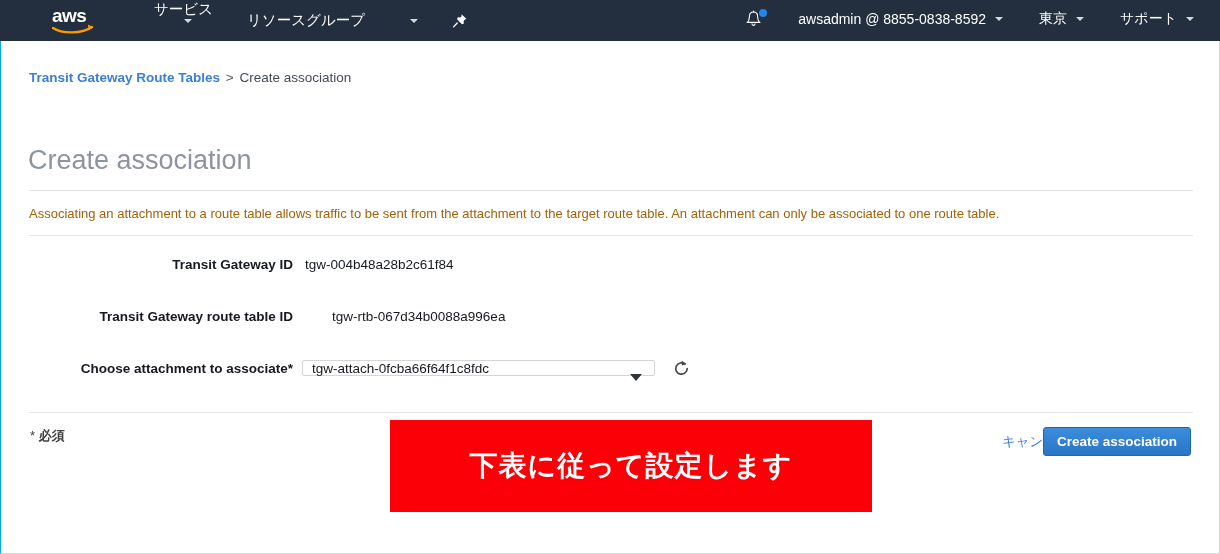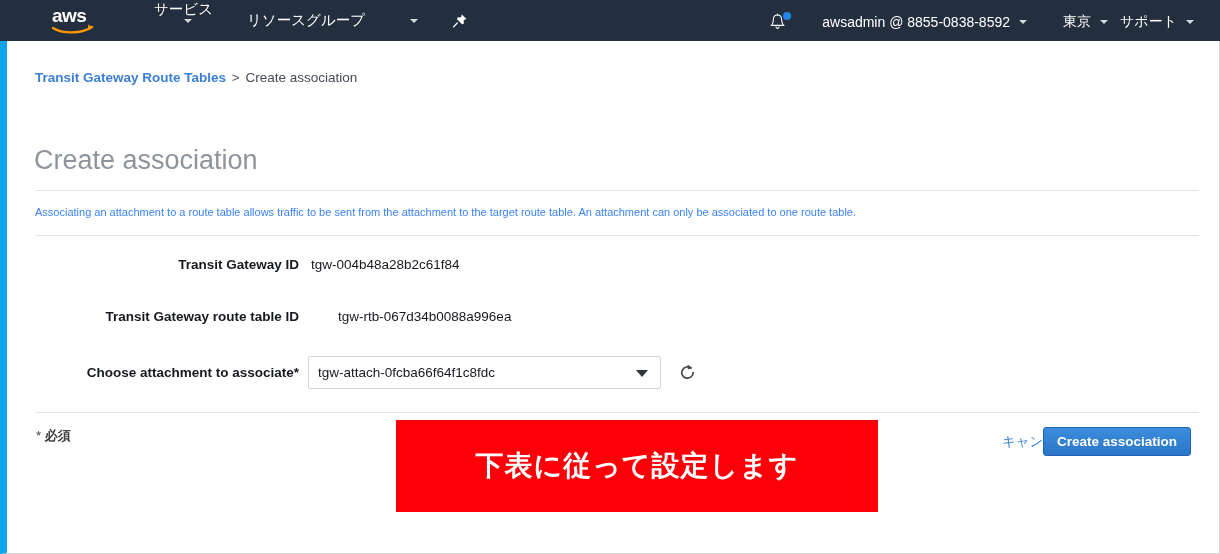--- a/index.html
+++ b/index.html
@@ -16,21 +16,21 @@
     overflow: hidden;
   }
 
   
   .navbar {
     position: absolute;
     left: 0; top: 0;
     width: 1220px; height: 41px;
     background: #232f3e;
     display: flex;
-    align-items: flex-start;
+    align-items: flex-end;
     color: #ffffff;
   }
   .nav-left { display: flex; align-items: center; height: 41px; }
   .nav-right { display: flex; align-items: center; height: 44px; margin-left: auto; }
 
   .aws-logo {
     margin-left: 52px;
     width: 46px; height: 30px;
     position: relative;
     display: block;
@@ -96,31 +96,31 @@
     white-space: nowrap;
   }
   .nav-region {
     display: flex; align-items: center;
     height: 41px; font-size: 14px; padding: 0 6px;
     margin-left: 24px; cursor: pointer; white-space: nowrap;
   }
   .nav-support {
     display: flex; align-items: center;
     height: 41px; font-size: 14px; padding: 0 6px;
-    margin-right: 20px; cursor: pointer; white-space: nowrap;
+    margin-left: 24px; margin-right: 20px; cursor: pointer; white-space: nowrap;
   }
 
   
   .page {
     position: absolute;
     left: 0; top: 41px;
     width: 1220px;
     height: 513px;
     background: #ffffff;
-    border-left: 7px solid #0ea5e9;
+    border-left: 1px solid #0ea5e9;
     border-right: 1px solid #d5d5d5;
     border-bottom: 1px solid #d5d5d5;
   }
 
   .breadcrumb {
     position: absolute;
     left: 28px; top: 29px;
     font-size: 13.5px;
     color: #545b64;
     white-space: nowrap;
@@ -150,22 +150,22 @@
     height: 1px;
     background: #e3e3e3;
   }
   .hr-under-title { top: 149px; }
   .hr-under-desc  { top: 194px; }
   .hr-footer      { top: 371px; }
 
   .description {
     position: absolute;
     left: 28px; top: 165px;
-    font-size: 11px;
-    color: #3b82f6;
+    font-size: 13px;
+    color: #a16207;
     white-space: nowrap;
   }
 
   
   .form-row {
     position: absolute;
     left: 0;
     width: 1164px;
     display: flex;
     align-items: center;
@@ -186,21 +186,21 @@
     white-space: nowrap;
   }
   .row-tgwid   { top: 216px; }
   .row-rtbid   { top: 268px; gap: 27px; }
   .row-attach  { top: 315px; }
 
   .select-box {
     position: relative;
     margin-left: 9px;
     width: 353px;
-    height: 33px;
+    height: 16px;
     background: #ffffff;
     border: 1px solid #d5d5d5;
     border-radius: 2px;
     display: flex;
     align-items: center;
     cursor: pointer;
   }
   .select-box .sel-text {
     font-size: 13.5px;
     color: #16191f;

